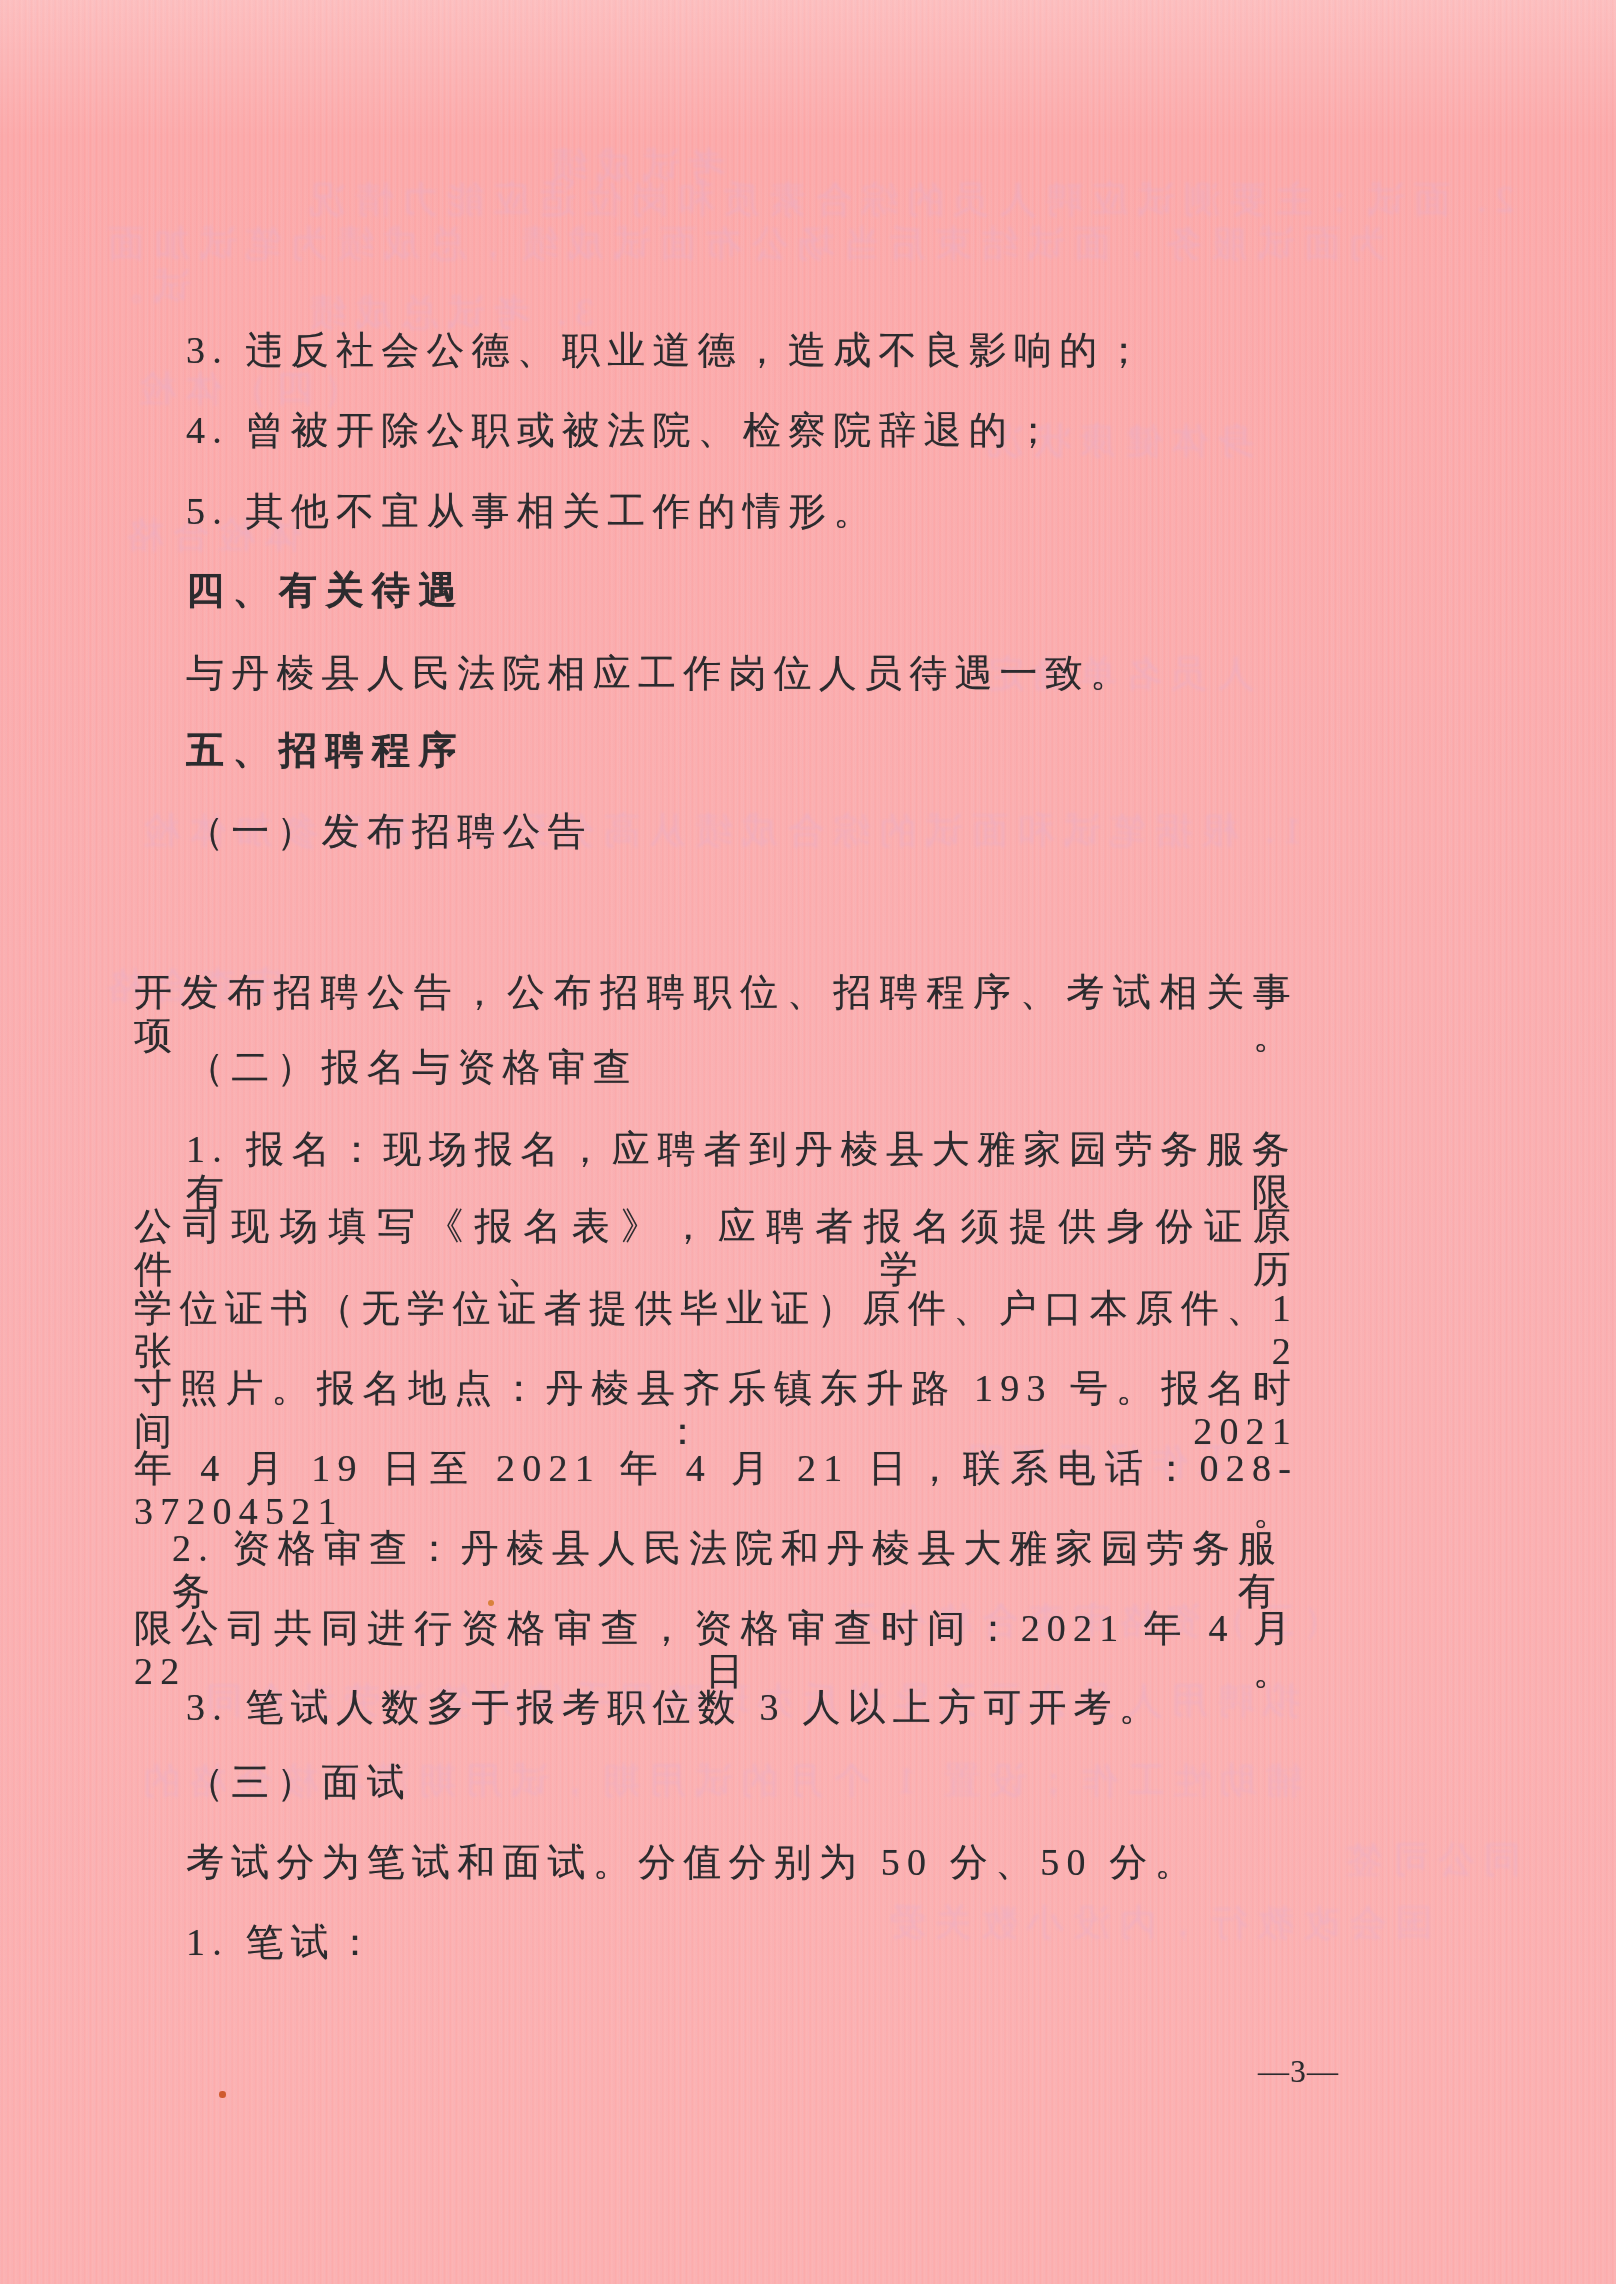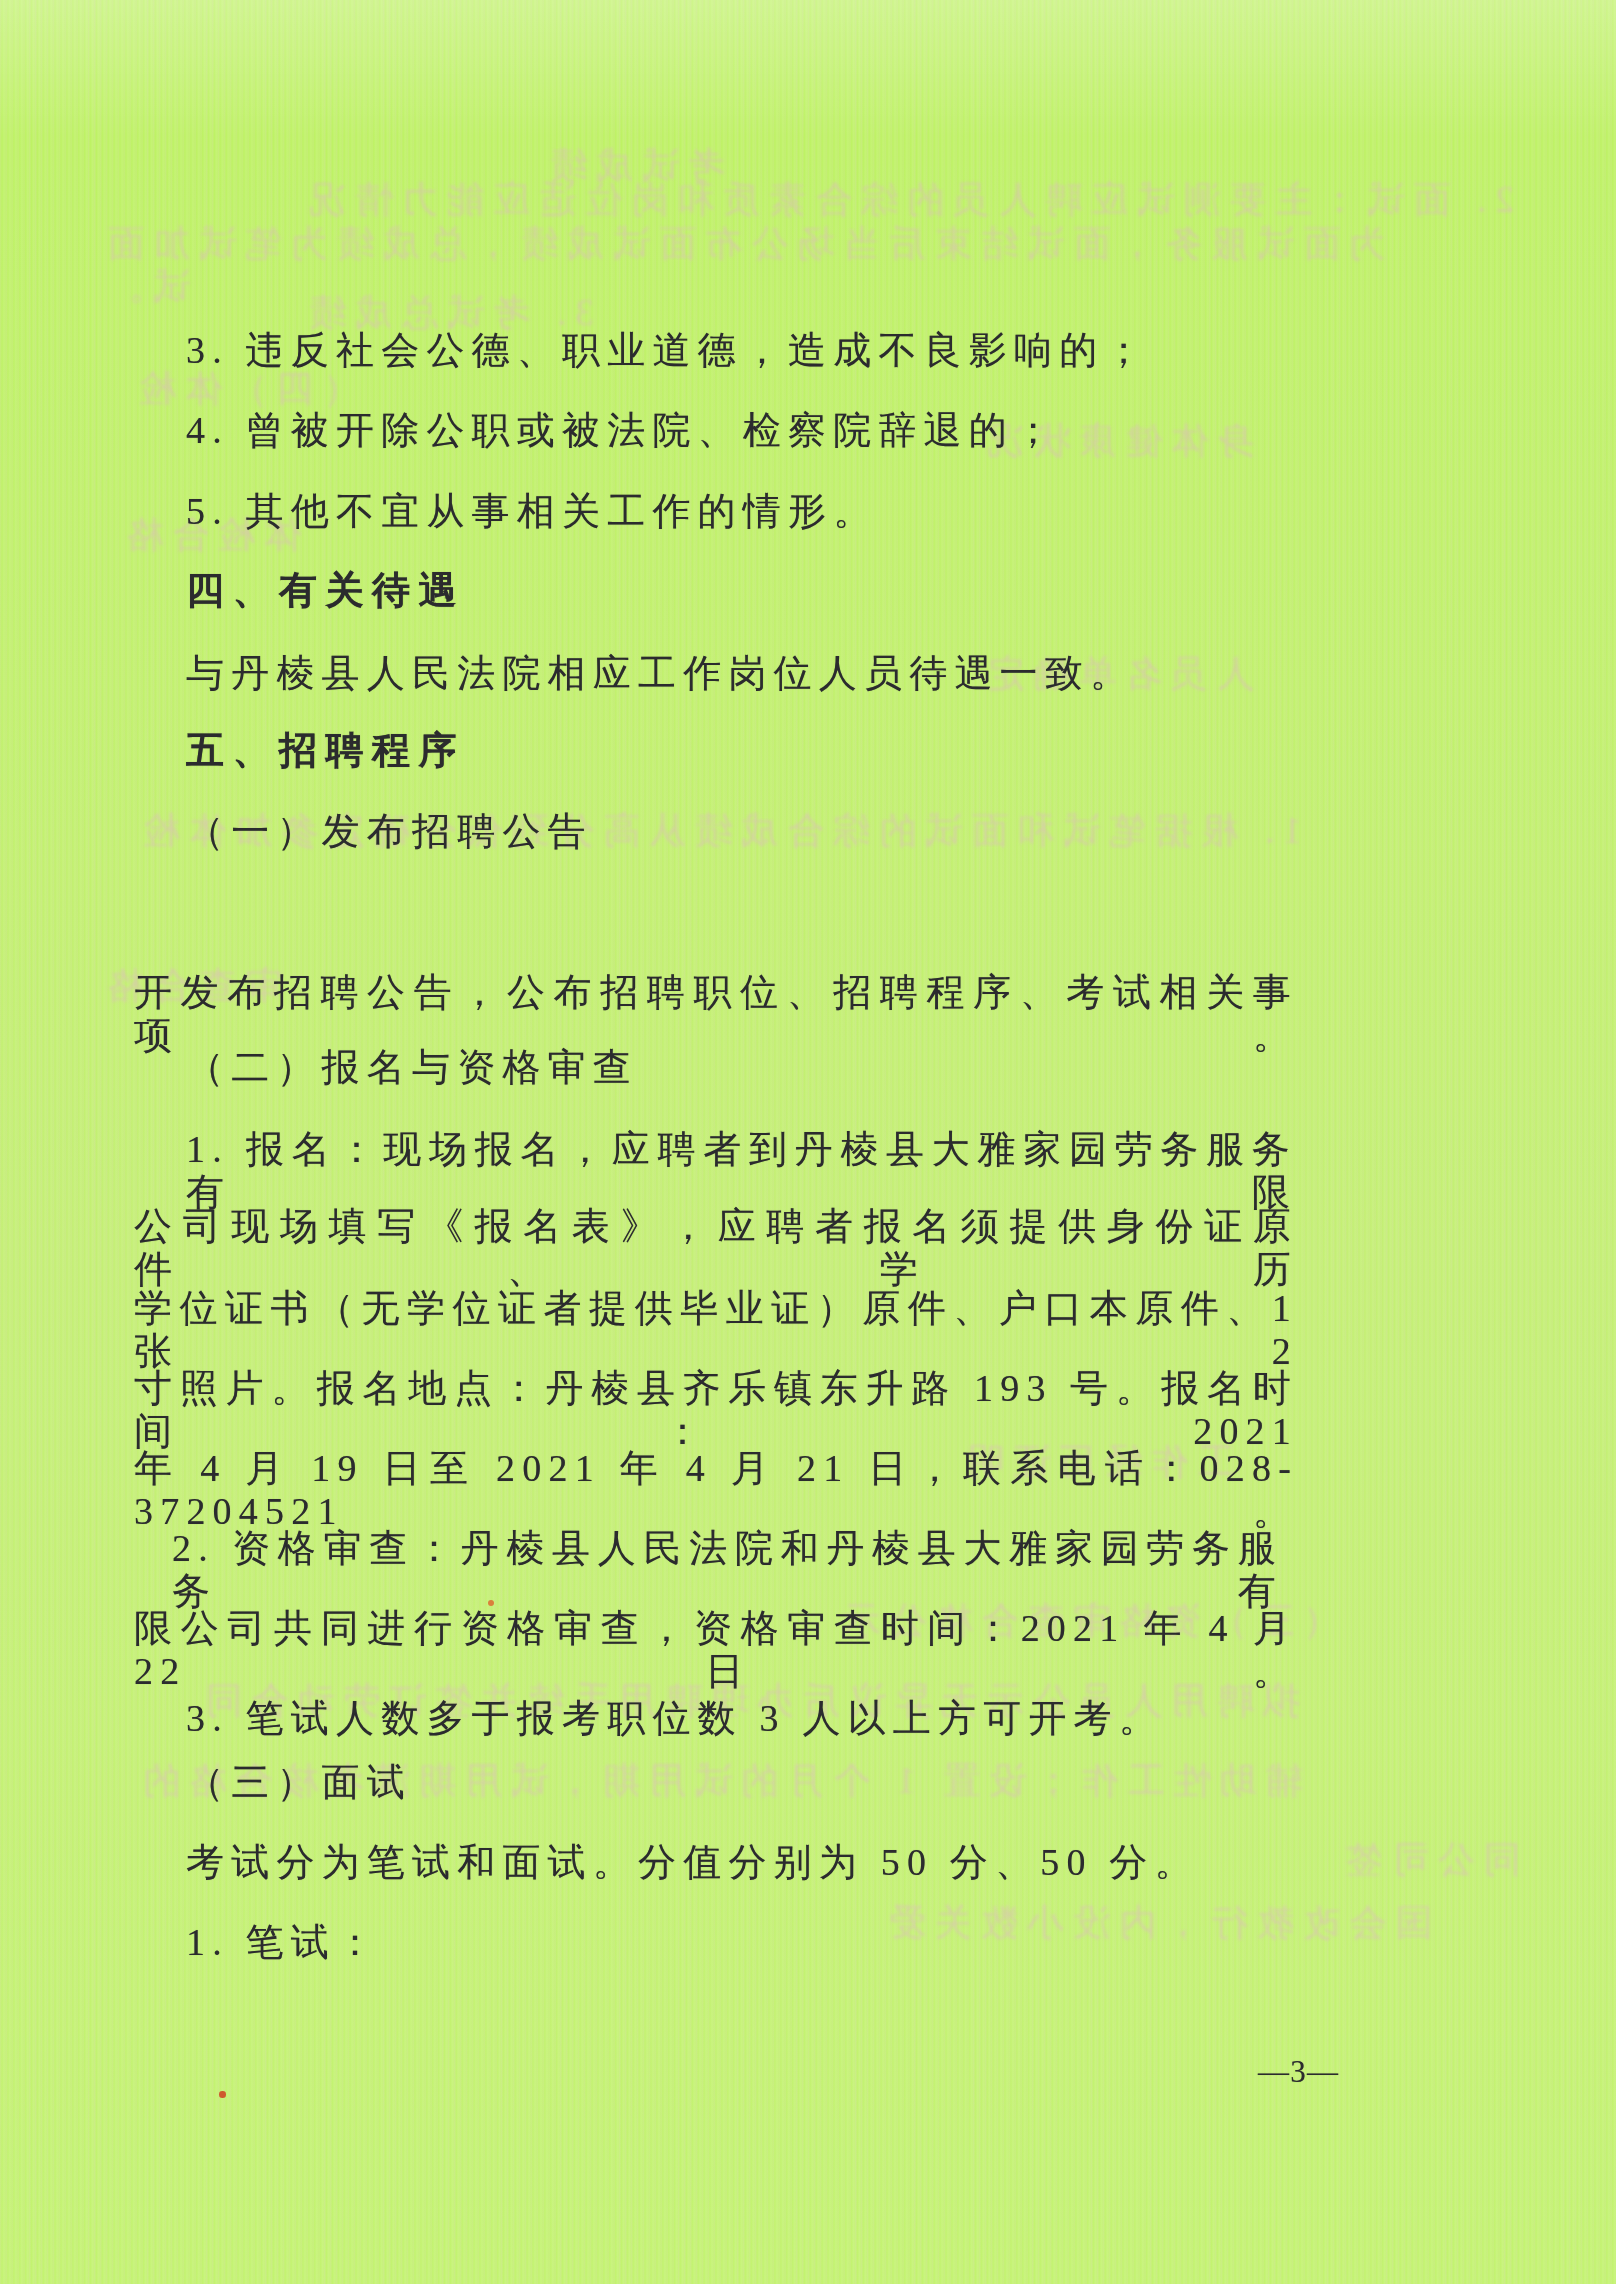--- a/index.html
+++ b/index.html
@@ -1,19 +1,19 @@
 <!DOCTYPE html>
 <html style="font-size:10.4px"><head>
 <meta charset="utf-8">
 <style>
   html,body{margin:0;padding:0;background:#e9e2e6;}
   .paper{
     position:relative;
     width:1617px;height:2284px;
-    background:#bef264;
+    background:#fca5a5;
     overflow:hidden;
     font-family:"Liberation Serif","DejaVu Serif",serif;
   }
   
   .paper::before{
     content:"";position:absolute;inset:0;z-index:0;pointer-events:none;
     background:
       repeating-linear-gradient(90deg,
         rgba(236,214,228,0.18) 0px, rgba(255,255,255,0.0) 2px,
         rgba(255,255,255,0.10) 3.9px, rgba(236,214,228,0.10) 5.9px),
@@ -96,21 +96,21 @@
   <div class="ln" style="top:810px;left:186px;">（一）发布招聘公告</div>
   <div class="ln just" style="top:971px;left:134px;width:1164px;">开发布招聘公告，公布招聘职位、招聘程序、考试相关事项。</div>
   <div class="ln" style="top:1046px;left:186px;">（二）报名与资格审查</div>
   <div class="ln just" style="top:1128px;left:186px;width:1111px;">1. 报名：现场报名，应聘者到丹棱县大雅家园劳务服务有限</div>
   <div class="ln just" style="top:1207px;left:134px;width:1164px;font-family:Liberation Mono, monospace;">公司现场填写《报名表》，应聘者报名须提供身份证原件、学历</div>
   <div class="ln just" style="top:1287px;left:134px;width:1164px;">学位证书（无学位证者提供毕业证）原件、户口本原件、1 张 2</div>
   <div class="ln just" style="top:1367px;left:134px;width:1164px;">寸照片。报名地点：丹棱县齐乐镇东升路 193 号。报名时间：2021</div>
   <div class="ln just" style="top:1447px;left:134px;width:1164px;">年 4 月 19 日至 2021 年 4 月 21 日，联系电话：028-37204521。</div>
   <div class="ln just" style="top:1527px;left:172px;width:1111px;">2. 资格审查：丹棱县人民法院和丹棱县大雅家园劳务服务有</div>
   <div class="ln just" style="top:1607px;left:134px;width:1164px;">限公司共同进行资格审查，资格审查时间：2021 年 4 月 22 日。</div>
-  <div class="ln" style="top:1686px;left:186px;margin-top:11px;">3. 笔试人数多于报考职位数 3 人以上方可开考。</div>
+  <div class="ln" style="top:1686px;left:186px;">3. 笔试人数多于报考职位数 3 人以上方可开考。</div>
   <div class="ln" style="top:1761px;left:186px;">（三）面试</div>
   <div class="ln" style="top:1841px;left:186px;">考试分为笔试和面试。分值分别为 50 分、50 分。</div>
   <div class="ln" style="top:1921px;left:186px;">1. 笔试：</div>
 
   <div class="pageno" style="top:2055px;left:1258px;">—3—</div>
 
   <div class="speck" style="top:1600px;left:488px;width:5.9px;height:5.9px;background:#d9813c;"></div>
   <div class="speck" style="top:2091px;left:219px;width:6.5px;height:6.5px;background:#cf5a2e;"></div>
 
 </div>

